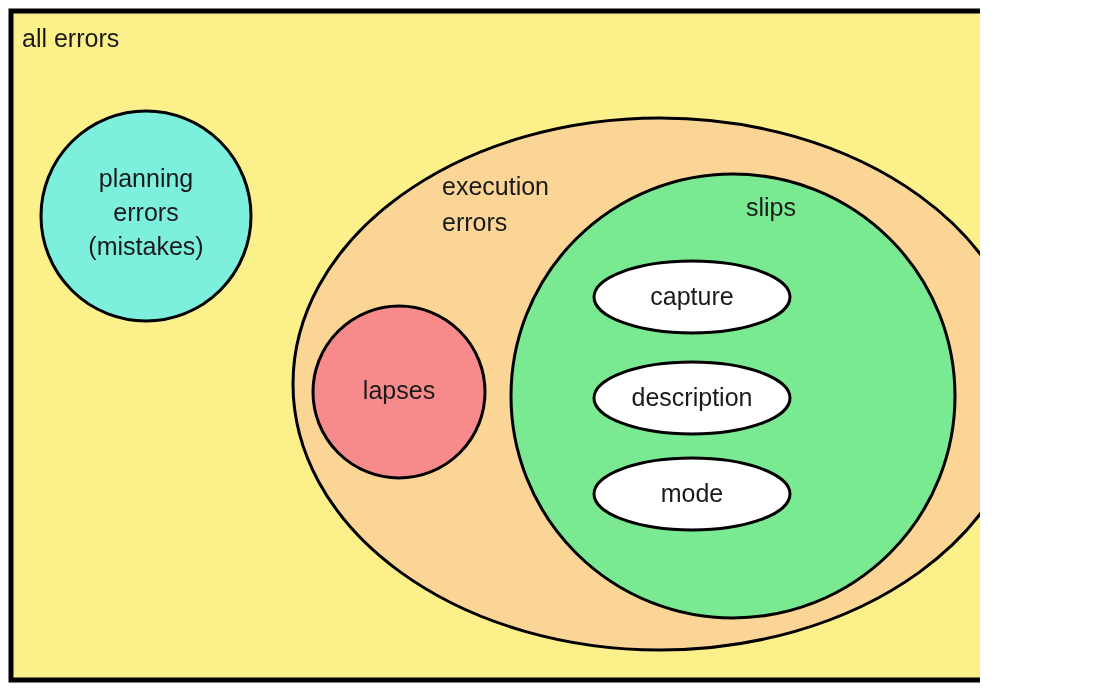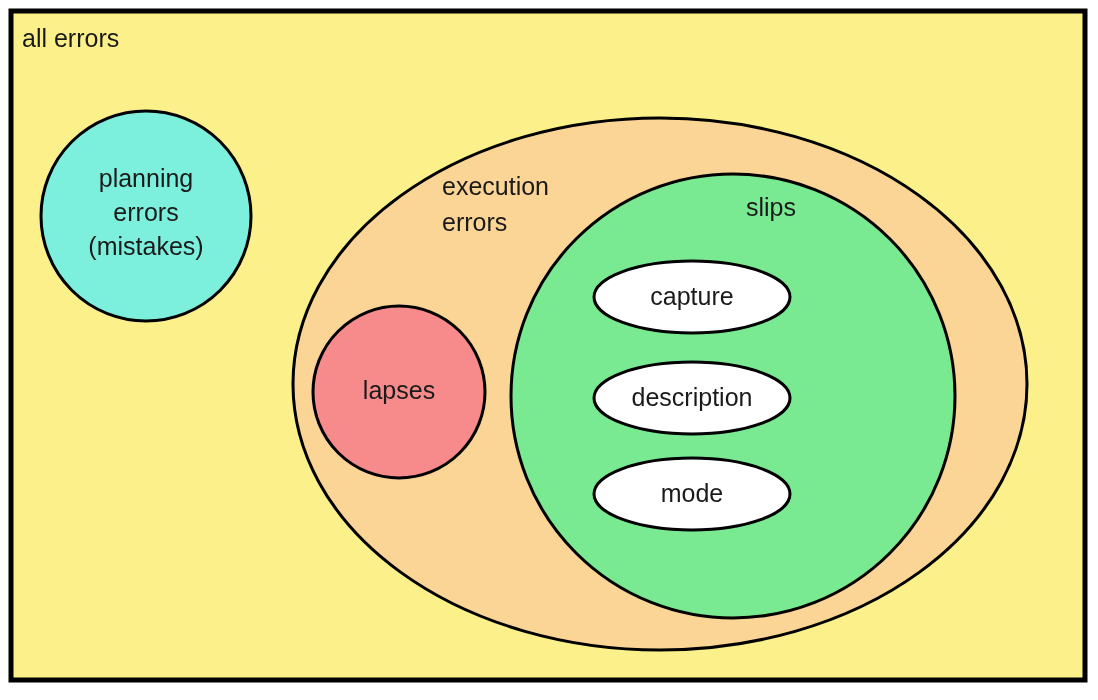--- a/index.html
+++ b/index.html
@@ -2,21 +2,21 @@
 <html><head>
 <meta charset="utf-8">
 <style>
   html, body {
     margin: 0;
     padding: 0;
     background: #ffffff;
   }
   #canvas {
     position: relative;
-    width: 1098px;
+    width: 980px;
     height: 700px;
     background: #ffffff;
     overflow: hidden;
     font-family: "Liberation Sans", sans-serif;
   }
   svg#diagram {
     position: absolute;
     left: 0;
     top: 0;
     width: 1098px;

